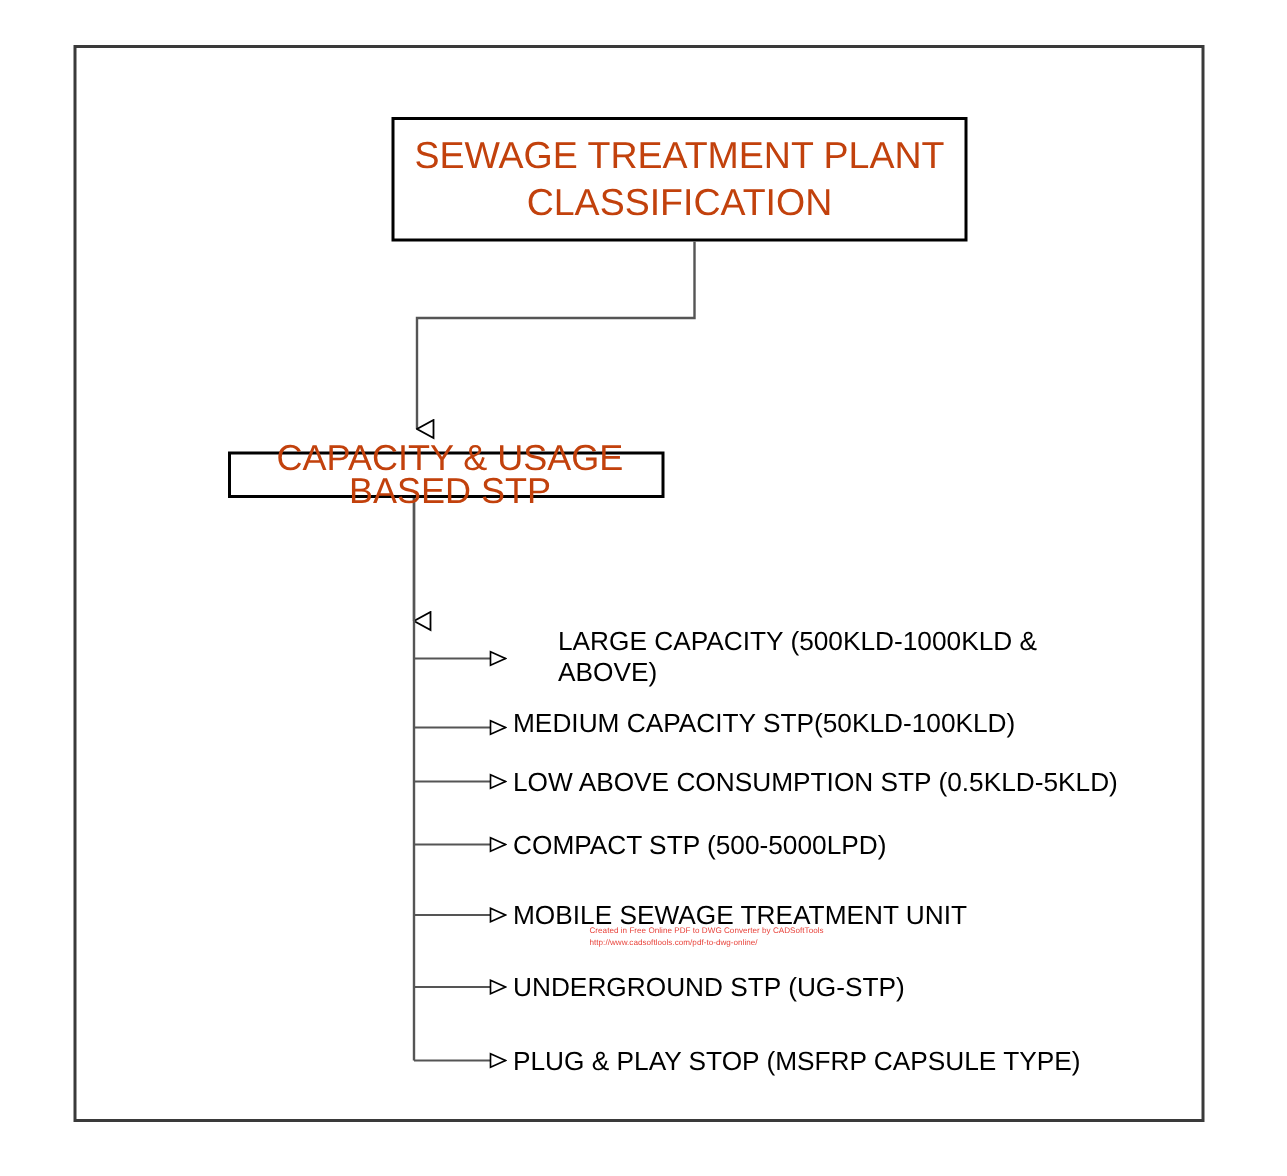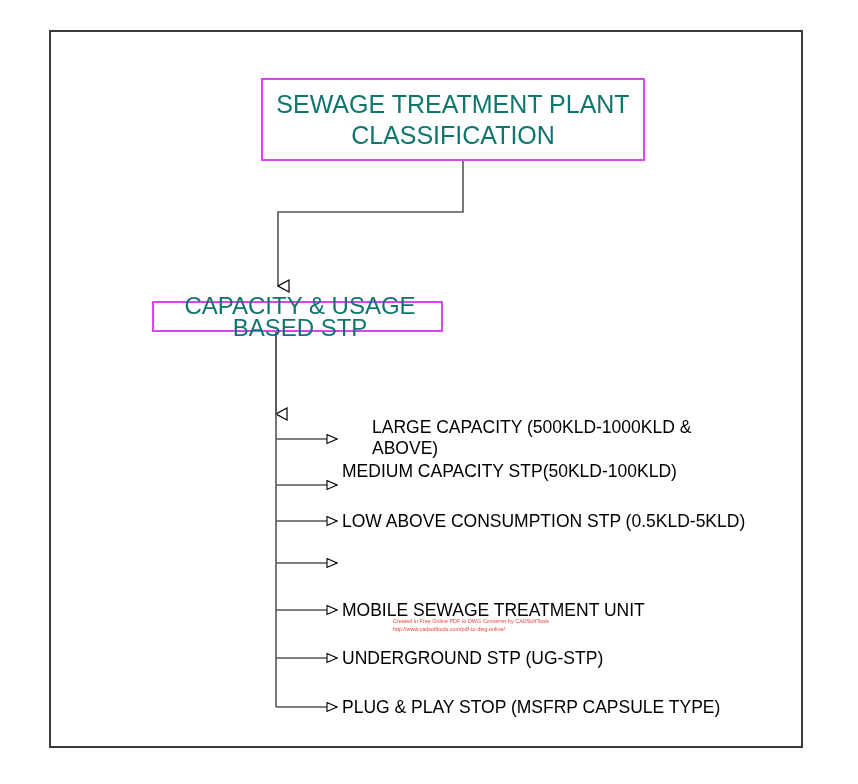--- a/index.html
+++ b/index.html
@@ -29,28 +29,28 @@
     top: 30px;
     width: 754px;
     height: 718px;
     border: 2px solid #3a3a3a;
     box-sizing: border-box;
   }
 
   
   .node-box {
     position: absolute;
-    border: 2px solid #d946ef;
+    border: 2px solid #000000;
     box-sizing: border-box;
     background: #ffffff;
     display: flex;
     align-items: center;
     justify-content: center;
     text-align: center;
-    color: #0f766e;
+    color: #c2410c;
   }
 
   #node-root {
     left: 261px;
     top: 78px;
     width: 384px;
     height: 83px;
     font-size: 25px;
     line-height: 31px;
     letter-spacing: 0px;
@@ -135,24 +135,25 @@
 CLASSIFICATION</span>
   </div>
 
   <div class="node-box" id="node-capacity">
     <span>CAPACITY &amp; USAGE BASED STP</span>
   </div>
 
   <div class="leaf-label" style="top:417px;margin-left:30px;">LARGE CAPACITY (500KLD-1000KLD &amp;
 ABOVE)</div>
 
-  <div class="leaf-label" style="top:461px;">MEDIUM CAPACITY STP(50KLD-100KLD)</div>
+  <div class="leaf-label" style="top:472px;">MEDIUM CAPACITY STP(50KLD-100KLD)</div>
 
   <div class="leaf-label" style="top:511px;">LOW ABOVE CONSUMPTION STP (0.5KLD-5KLD)</div>
 
+  <div class="leaf-label" style="top:553px;">COMPACT STP (500-5000LPD)</div>
 
   <div class="leaf-label" style="top:600px;">MOBILE SEWAGE TREATMENT UNIT</div>
 
   <div class="leaf-label" style="top:648px;">UNDERGROUND STP (UG-STP)</div>
 
   <div class="leaf-label" style="top:697px;">PLUG &amp; PLAY STOP (MSFRP CAPSULE TYPE)</div>
 
   <div class="watermark">
     <div>Created in Free Online PDF to DWG Converter by CADSoftTools</div>
     <div>http://www.cadsoftlools.com/pdf-to-dwg-online/</div>

